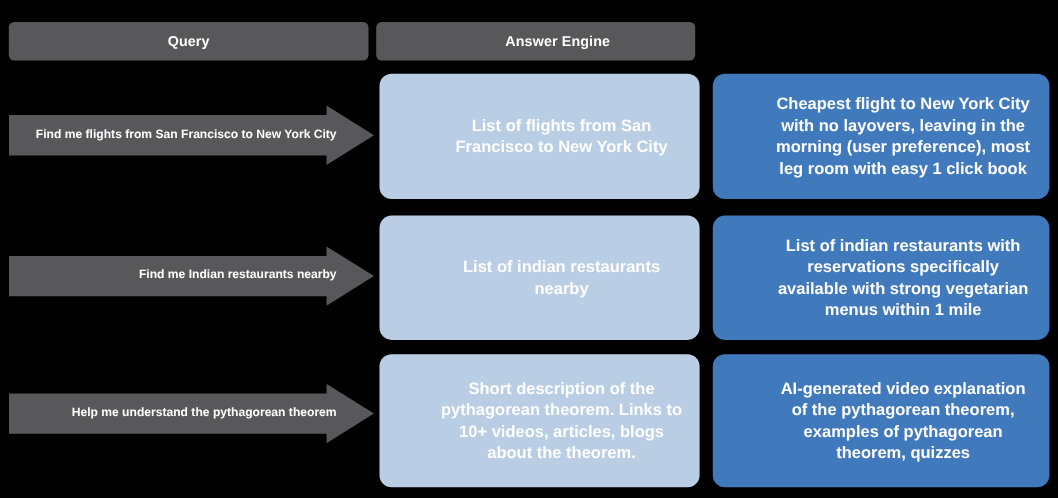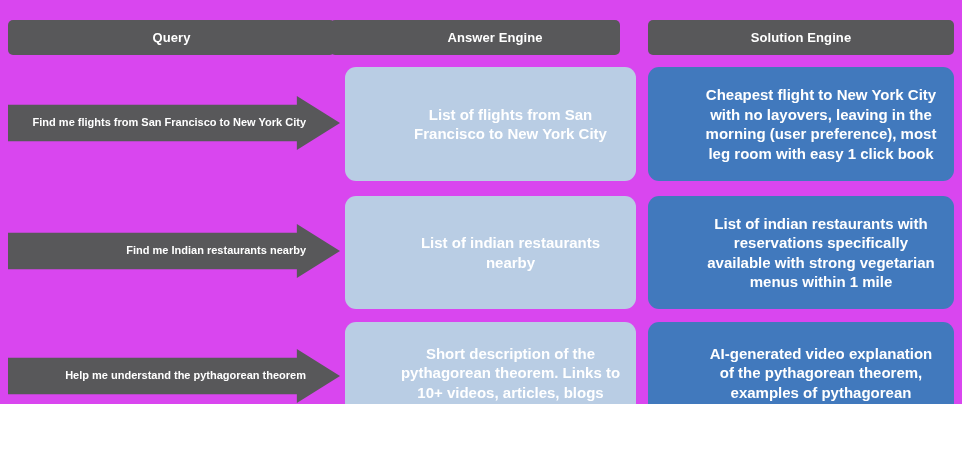--- a/index.html
+++ b/index.html
@@ -8,22 +8,22 @@
     padding: 0;
     background: #ffffff;
   }
   body {
     font-family: "Liberation Sans", sans-serif;
     -webkit-font-smoothing: antialiased;
   }
   .canvas {
     position: relative;
     width: 962px;
-    height: 404px;
-    background: #d946ef;
+    height: 453px;
+    background: #000000;
     overflow: hidden;
   }
 
   
   .col-header {
     position: absolute;
     top: 20px;
     height: 35px;
     background: #58585a;
     border-radius: 5px;
@@ -31,21 +31,21 @@
     font-size: 13px;
     font-weight: 700;
     letter-spacing: .1px;
     display: flex;
     align-items: center;
     justify-content: center;
     text-align: center;
     box-sizing: border-box;
   }
   .col-header.query   { left: 8px;   width: 327px; }
-  .col-header.answer  { left: 330px; width: 290px; padding-left: 40px; }
+  .col-header.answer  { left: 342px; width: 290px; padding-left: 40px; }
   .col-header.solution{ left: 648px; width: 306px; }
 
   
   .arrow {
     position: absolute;
     left: 8px;
     width: 332px;
     height: 54px;
     display: flex;
     align-items: center;
@@ -101,23 +101,20 @@
 <div class="canvas">
 
   <div class="col-header query">
     <span>Query</span>
   </div>
 
   <div class="col-header answer">
     <span>Answer Engine</span>
   </div>
 
-  <div class="col-header solution">
-    <span>Solution Engine</span>
-  </div>
 
   <div class="arrow r1">
     <span>Find me flights from San Francisco to New York City</span>
   </div>
 
   <div class="card answer row1">
     <span class="card-text">List of flights from San Francisco to New York City</span>
   </div>
 
   <div class="card solution row1">

